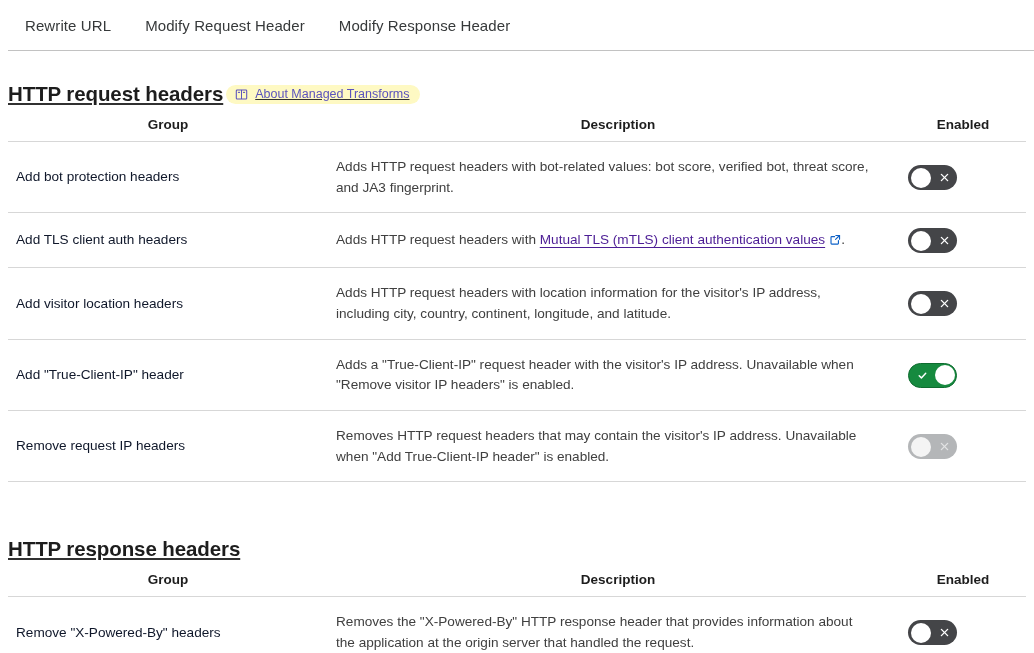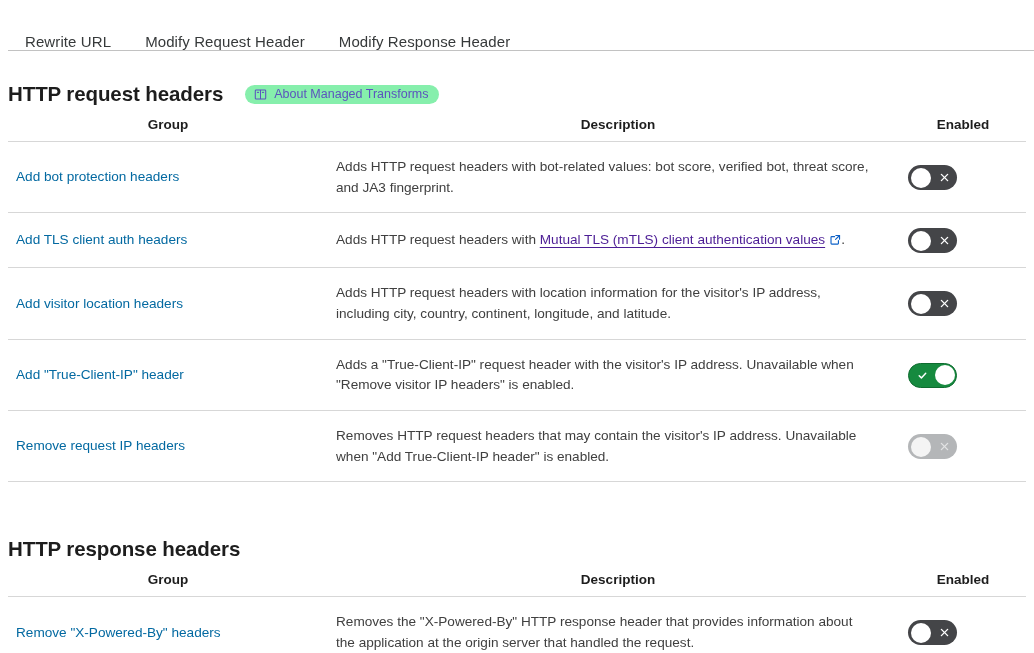--- a/index.html
+++ b/index.html
@@ -31,21 +31,21 @@
     left: 8px;
     right: 0;
     bottom: 0;
     height: 1px;
     background: #c2c2c2;
   }
   .tab {
     position: relative;
     height: 50px;
     display: flex;
-    align-items: flex-end;
+    align-items: center;
     padding: 0 17px;
     font-size: 15px;
     color: #36393a;
     cursor: pointer;
     white-space: nowrap;
     letter-spacing: .1px;
   }
   .tab.active {
     color: #1d1d1d;
     font-weight: 600;
@@ -63,36 +63,37 @@
 
   
   .page {
     padding: 0 8px;
   }
   .section { margin-top: 0; }
 
   .section-head {
     display: flex;
     align-items: center;
-    gap: 22px;
+    gap: 3px;
     padding-top: 31px;
     padding-bottom: 6px;
+    text-decoration: underline;
   }
   .section-title {
     font-size: 20.5px;
     font-weight: 700;
     color: #1d1d1d;
     letter-spacing: -.1px;
   }
 
   .doc-badge {
     display: inline-flex;
     align-items: center;
     gap: 7px;
-    background: #86efac;
+    background: #fef9c3;
     border-radius: 12px;
     padding: 3px 11px 3px 9px;
     font-size: 12.5px;
     color: #5b53bd;
     cursor: pointer;
     line-height: 1;
     white-space: nowrap;
   }
   .doc-badge .ic { display: block; width: 13px; height: 13px; }
 
@@ -118,21 +119,21 @@
   table.mt thead th.en { padding-left: 0; }
 
   table.mt tbody td {
     font-size: 13.6px;
     color: #404040;
     padding: 15px 8px 14px 8px;
     border-bottom: 1px solid #d7d7d7;
     vertical-align: middle;
     line-height: 1.52;
   }
-  table.mt tbody td.group { color: #0369a1; }
+  table.mt tbody td.group { color: #0f172a; }
   table.mt tbody td.desc  { padding-right: 34px; }
   table.mt tbody td.en    { padding-left: 0; }
 
   .link {
     color: #4c1d95;
     text-decoration: underline;
     text-underline-offset: 2.5px;
     cursor: pointer;
   }
   .ext-ic {

